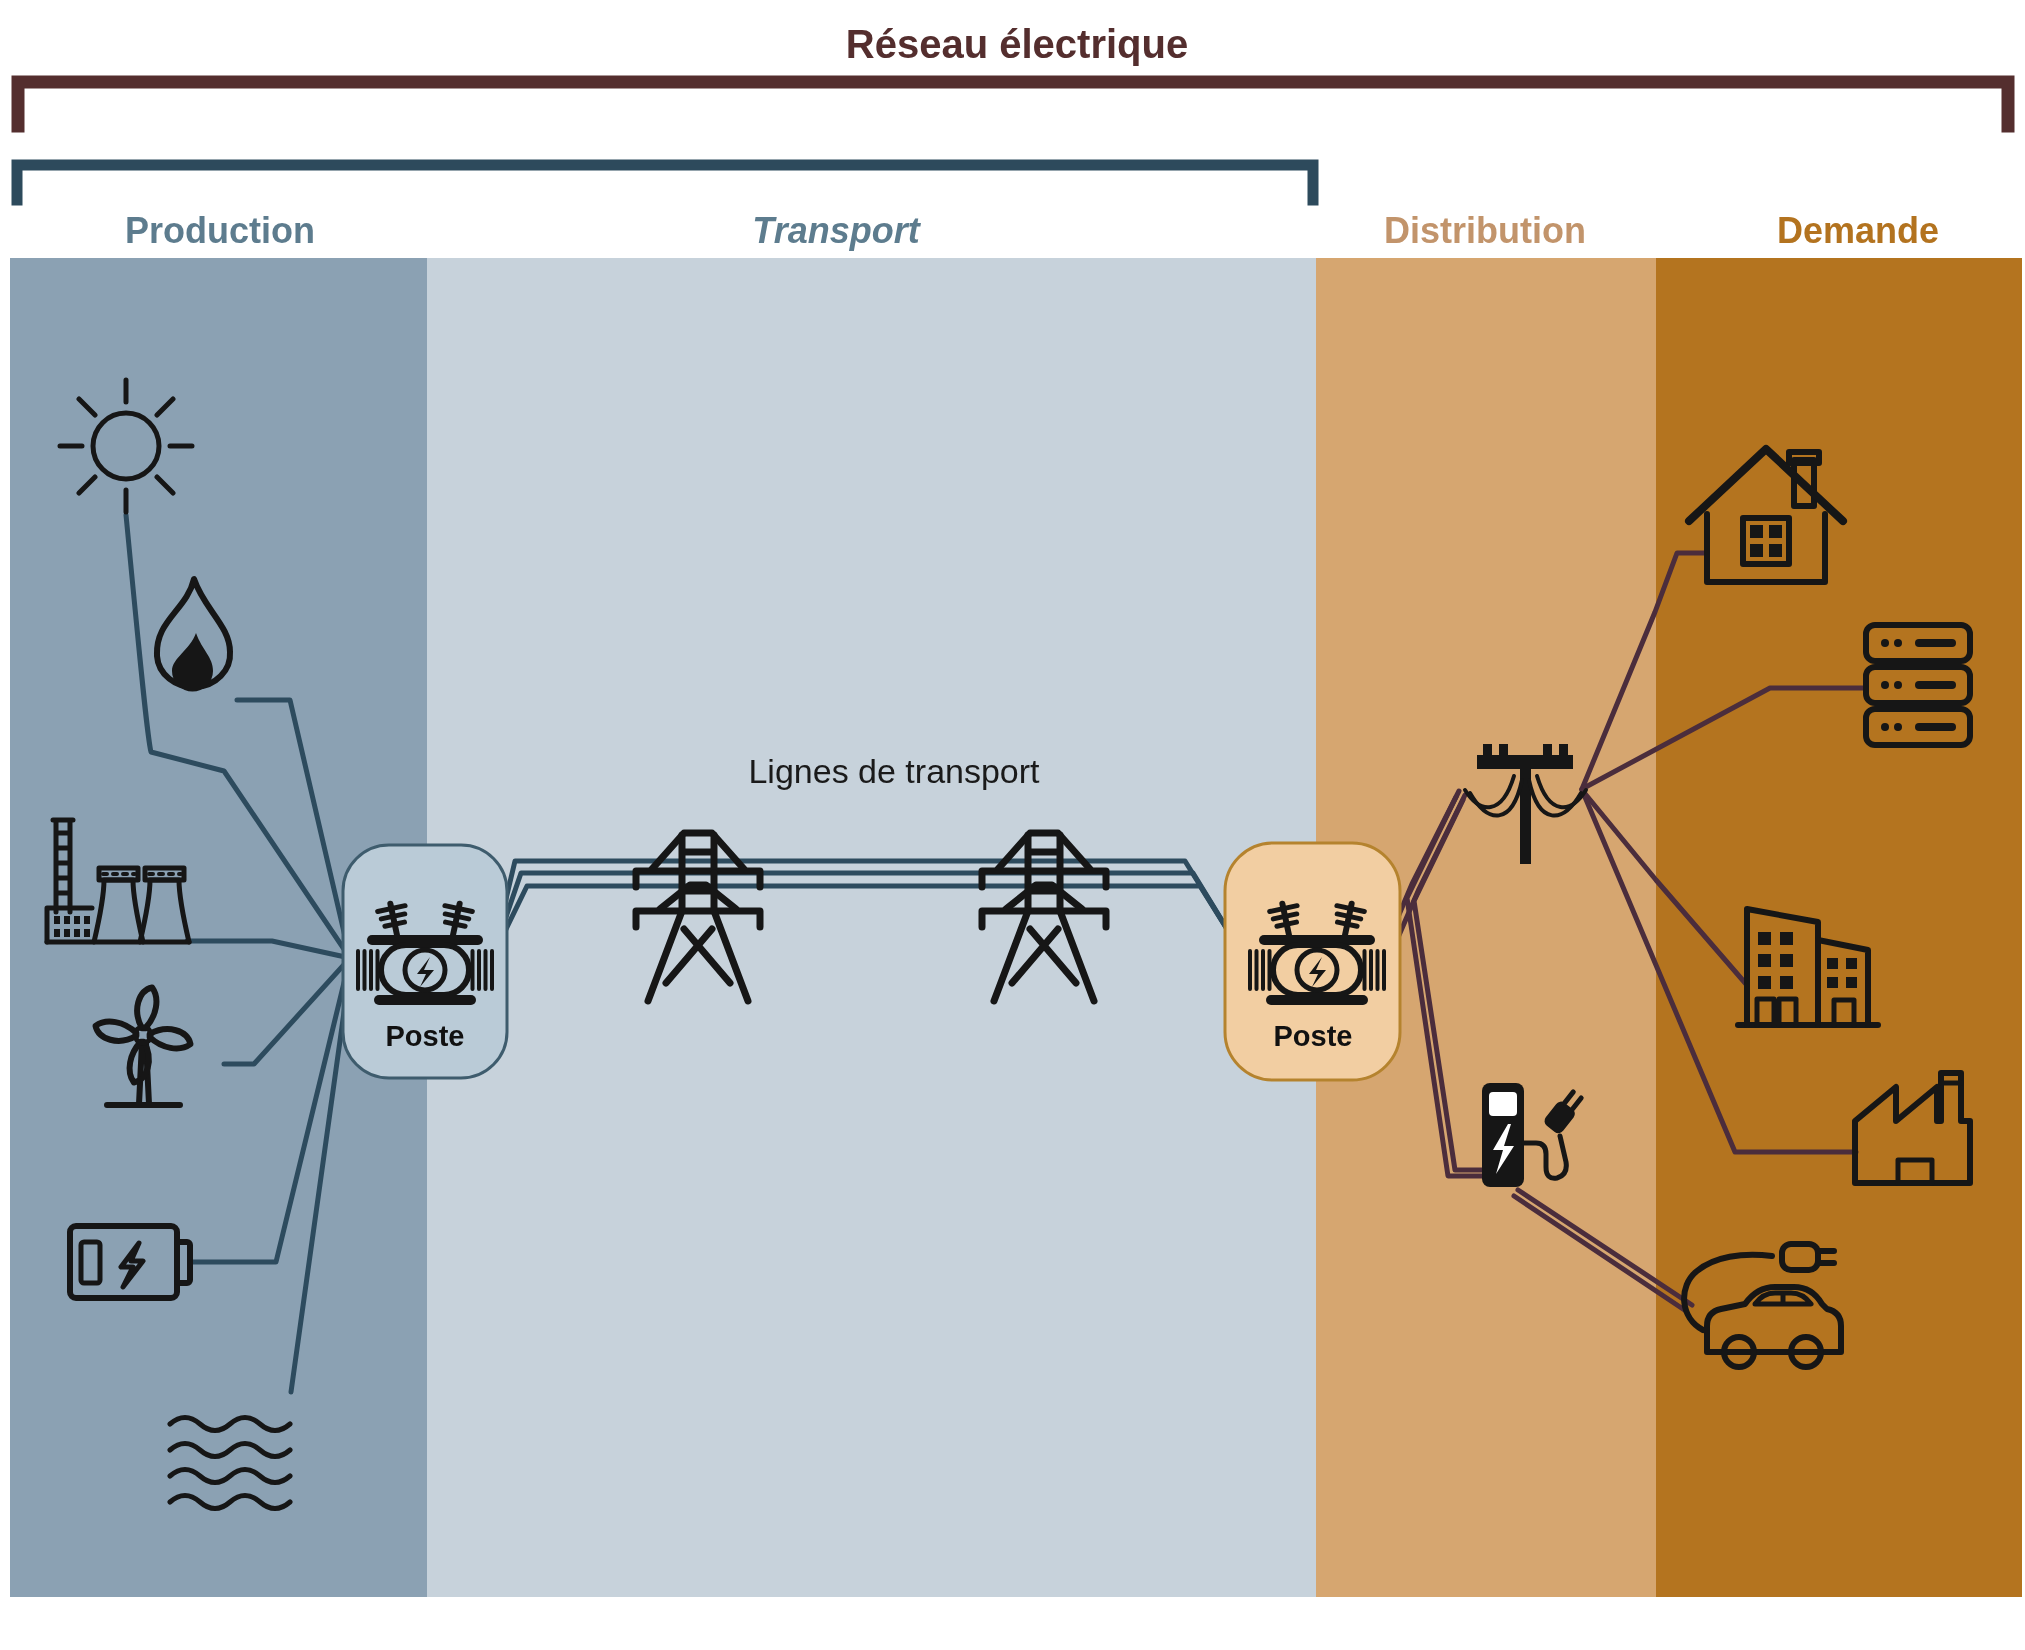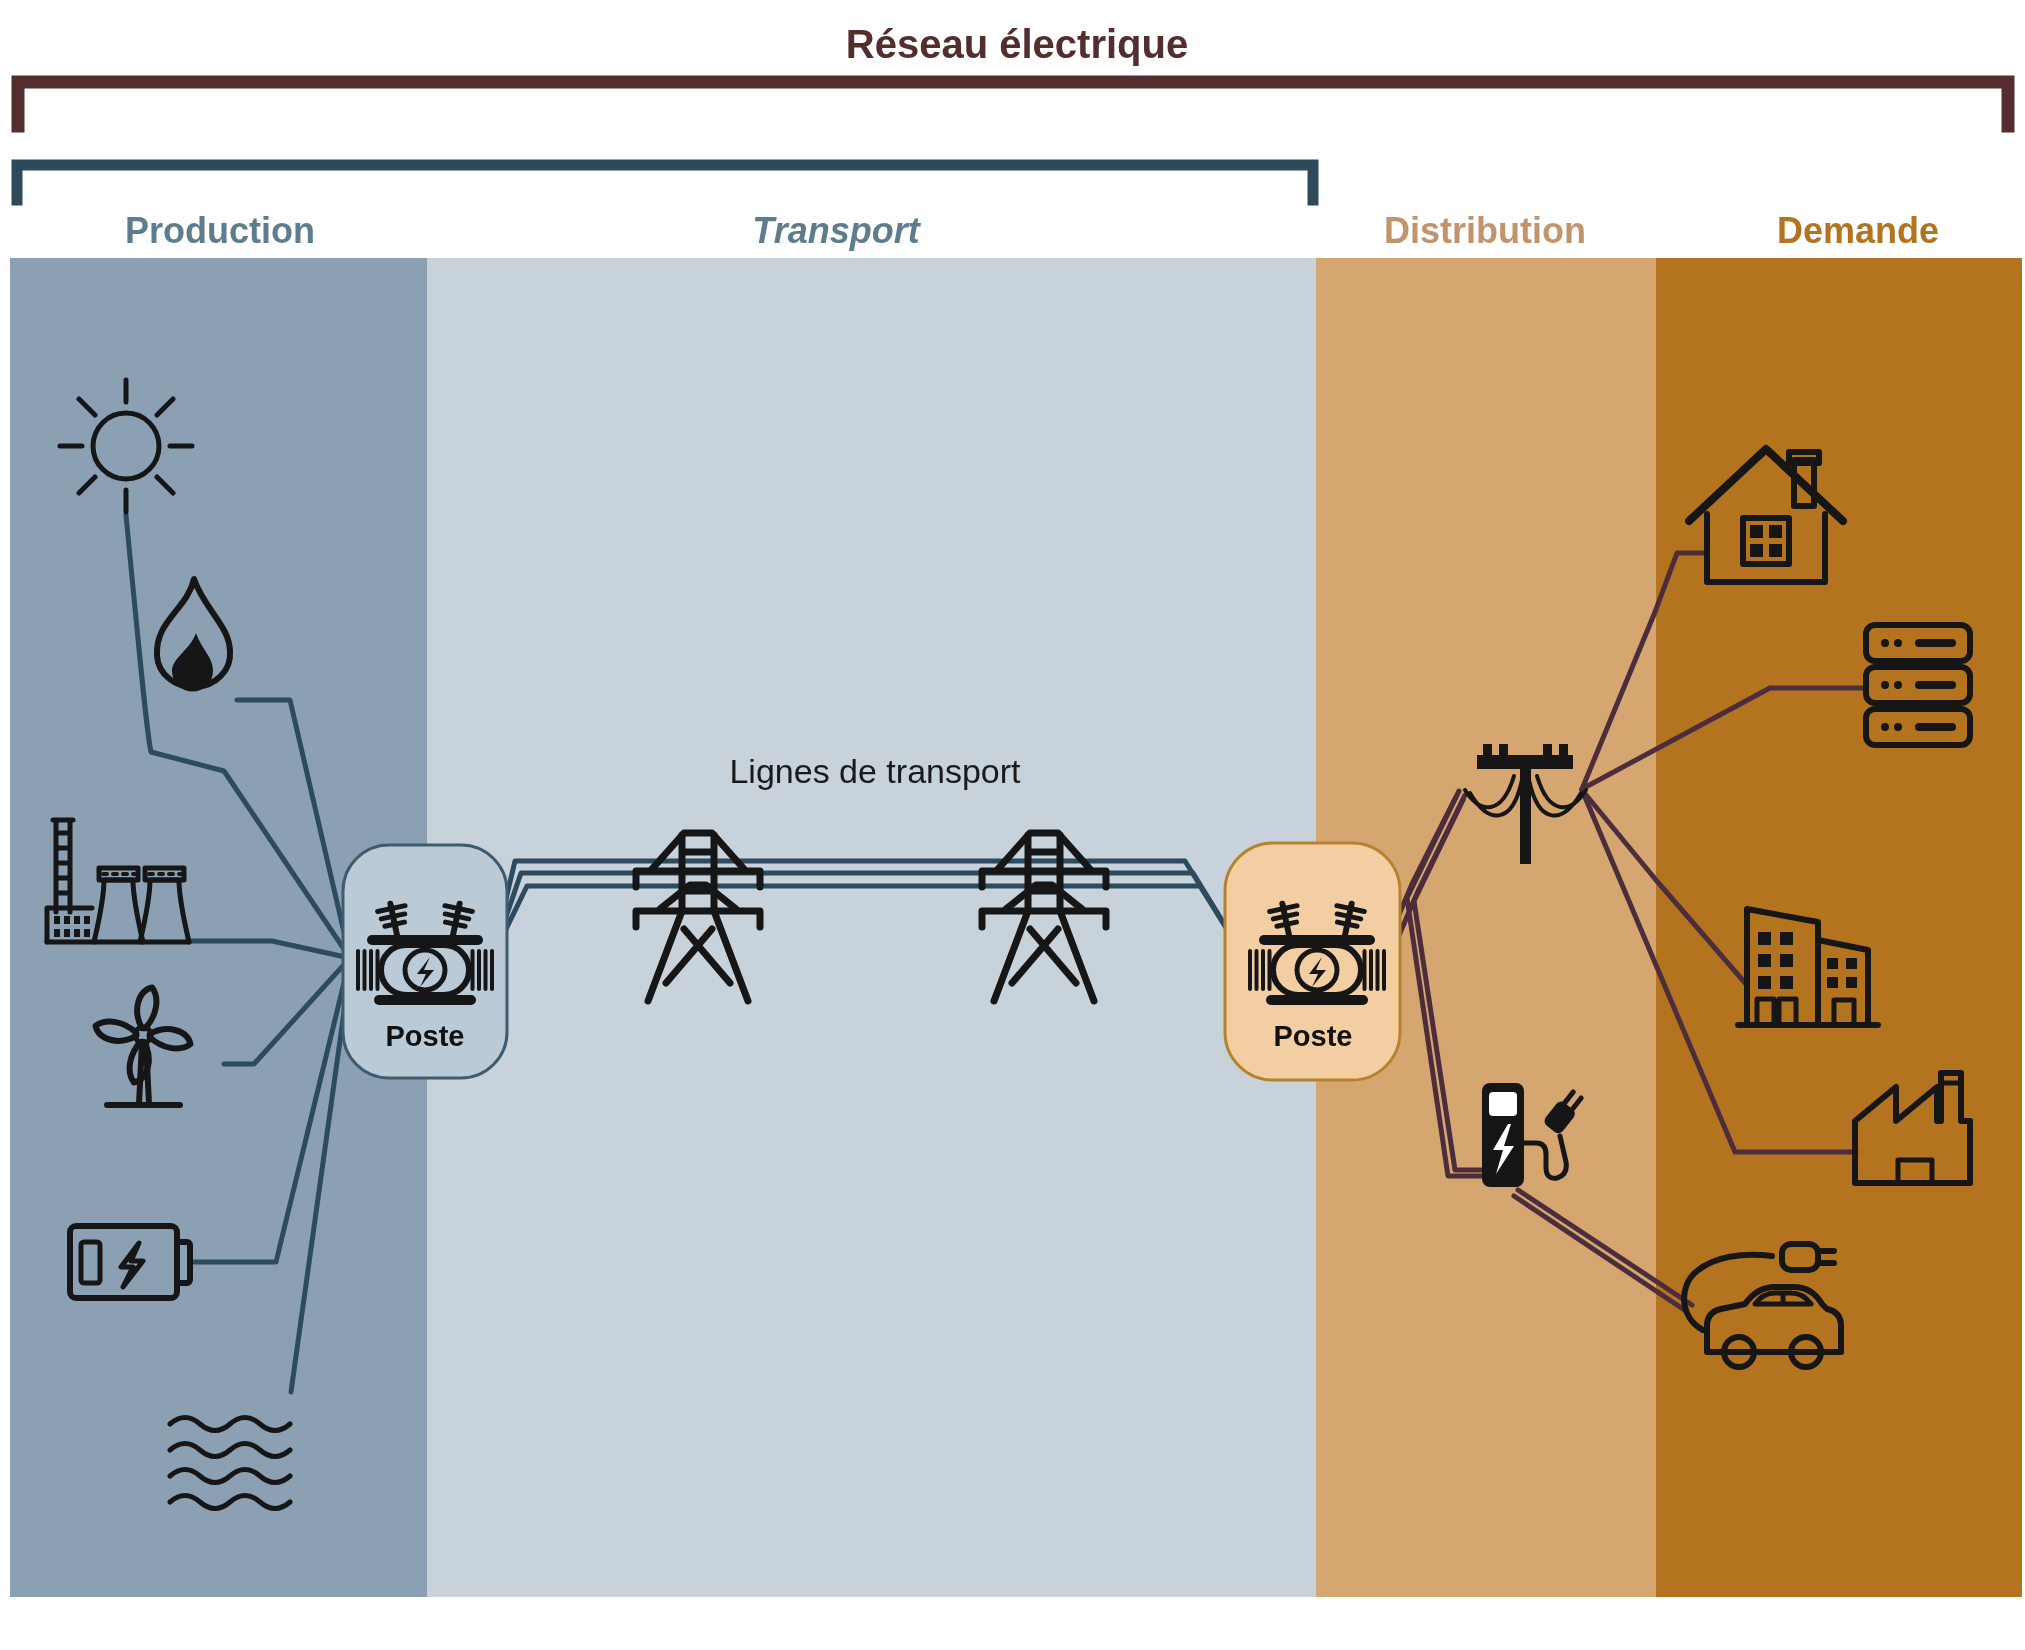--- a/index.html
+++ b/index.html
@@ -6,21 +6,21 @@
   #stage{position:relative;width:2025px;height:1622px;background:#ffffff;overflow:hidden;
          font-family:"Liberation Sans",sans-serif;}
   #art{position:absolute;left:0;top:0;}
   .t{position:absolute;transform:translate(-50%,-50%);white-space:nowrap;line-height:1;}
   .title{font-size:40px;font-weight:700;color:#542E2E;}
   .subtitle{font-size:38px;font-weight:700;color:#2D4A5C;}
   .seclabel{font-size:36px;font-weight:700;}
   .lab-prod,.lab-trans{color:#5D7C8E;text-align:right;}
   .lab-dist{color:#C2946B;}
   .lab-dem{color:#B3731F;}
-  .lignes{font-size:34px;font-weight:400;color:#1A1A1A;}
+  .lignes{font-size:34px;font-weight:400;color:#1A1A1A;margin-left:19px;}
   .poste{font-size:29px;font-weight:700;color:#111111;}
   
   .ic{stroke:#161616;fill:none;stroke-linecap:round;stroke-linejoin:round;}
   .sw4{stroke-width:4;} .sw5{stroke-width:5;} .sw6{stroke-width:6;} .sw7{stroke-width:7;} .sw8{stroke-width:8;}
   .if{fill:#161616;stroke:none;}
   .iw{fill:#ffffff;stroke:none;}
   .lineset path{fill:none;stroke-width:5;stroke-linejoin:round;stroke-linecap:round;}
   .bracket{fill:none;stroke-linecap:square;stroke-linejoin:miter;}
 </style>
 </head>

